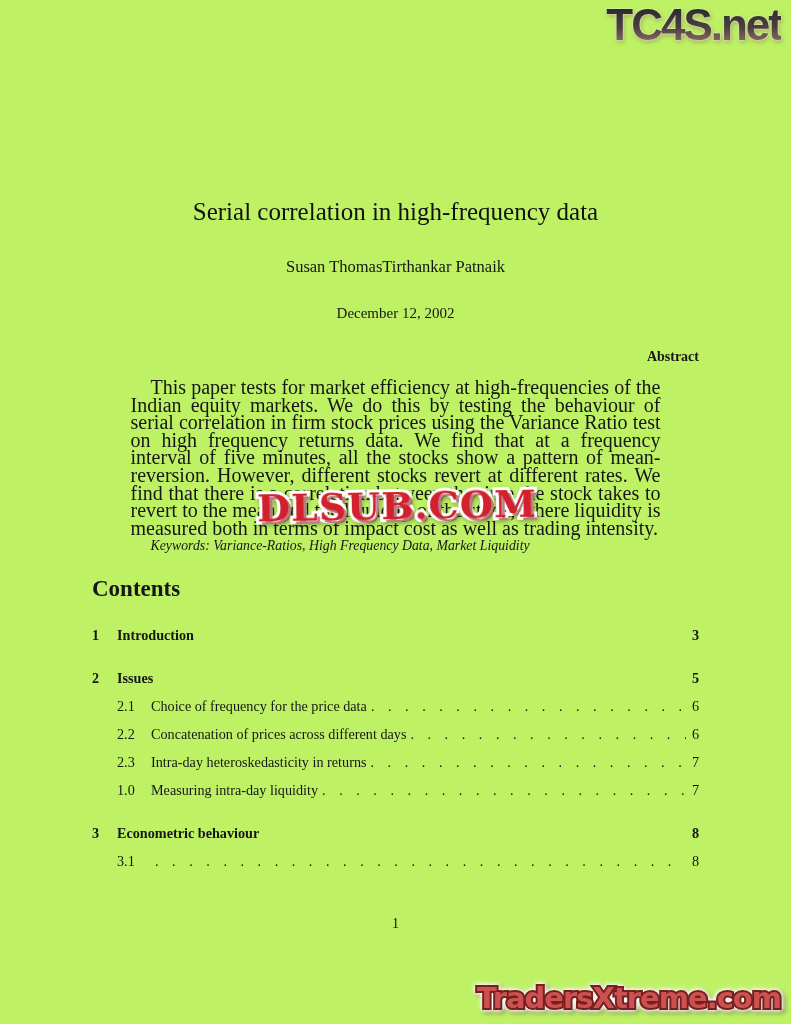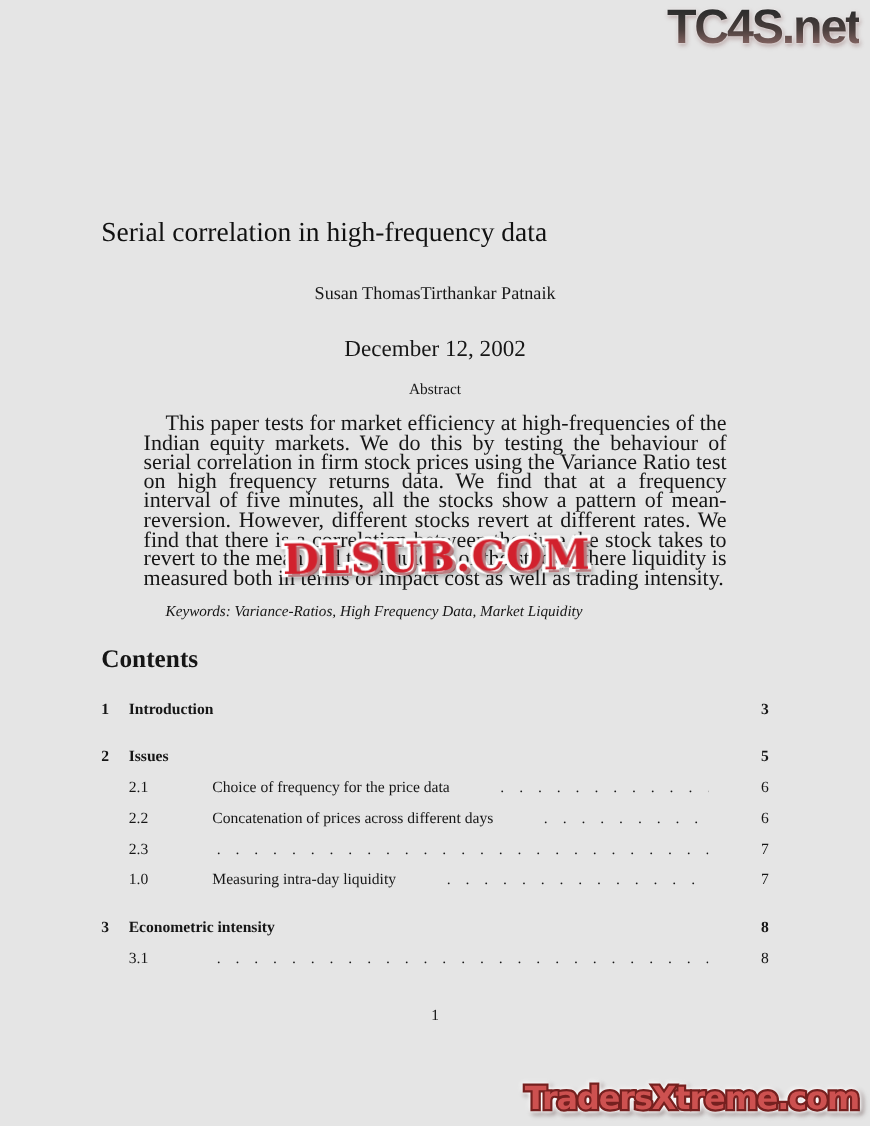--- a/index.html
+++ b/index.html
@@ -1,19 +1,19 @@
 <!DOCTYPE html>
 <html><head>
 <meta charset="utf-8">
 <style>
   html,body { margin:0; padding:0; background:#ffffff; }
   .page {
     position:relative;
     width:791px; height:1024px;
-    background:#e5e5e5;
+    background:#bef264;
     overflow:hidden;
     font-family:"Liberation Serif", serif;
     color:#161616;
   }
 
   
   .tc4s {
     position:absolute; top:0px; right:10px;
     font-family:"Liberation Sans", sans-serif;
     font-weight:bold; font-size:44px; letter-spacing:-2px;
@@ -21,49 +21,50 @@
     -webkit-background-clip:text; background-clip:text;
     color:transparent;
     filter:drop-shadow(0 0 1px rgba(255,255,255,0.9)) drop-shadow(1px 2px 2px rgba(130,90,90,0.45));
   }
 
   
   .content { position:absolute; left:92px; top:0; width:607px; }
 
   .title {
     margin-top:195px;
+    text-align:center;
     font-size:25px; line-height:33px;
     color:#111;
   }
   .authors {
     margin-top:29px;
     display:flex; justify-content:center; 
     font-size:16.5px;
   }
-  .date { margin-top:28px; text-align:center; font-size:21px; }
+  .date { margin-top:28px; text-align:center; font-size:15px; }
 
-  .abstract-heading { margin-top:17px; text-align:center; font-weight:normal; font-size:14px; }
+  .abstract-heading { margin-top:27px; text-align:right; font-weight:bold; font-size:14px; }
 
   .abstract {
     width:530px; margin:14px auto 0 auto;
     font-size:20px; line-height:17.6px;
     text-align:justify; text-indent:20px;
   }
   .keywords {
-    width:530px; margin:12px auto;
+    width:530px; margin:0 auto;
     font-size:13.8px; line-height:17.6px;
     font-style:italic; padding-left:20px; box-sizing:border-box;
   }
 
   .contents-heading { margin-top:21px; font-size:23px; font-weight:bold; }
 
   .toc { margin-top:6px; }
   .toc-row { display:flex; align-items:baseline; font-size:14.2px; line-height:20px; }
   .toc-row.lvl1 { font-weight:bold; margin-top:23px; }
-  .toc-row.lvl2 { margin-top:8px; padding-left:25px;gap:42px; }
+  .toc-row.lvl2 { margin-top:8px; padding-left:25px; }
   .toc-num  { flex:0 0 25px; }
   .lvl2 .toc-num { flex:0 0 34px; }
   .toc-spacer { flex:1; }
   .toc-leader { flex:1; overflow:hidden; white-space:nowrap; margin:0 6px 0 4px; }
   .toc-leader::after {
     content:". . . . . . . . . . . . . . . . . . . . . . . . . . . . . . . . . . . . . . . . . . . . . . . . . . . .";
     letter-spacing:5px;
   }
   .toc-page { flex:0 0 auto; text-align:right; }
 
@@ -152,34 +153,35 @@
 
       <div class="toc-row lvl2">
         <span class="toc-num">2.2</span>
         <span class="toc-label">Concatenation of prices across different days</span>
         <span class="toc-leader"></span>
         <span class="toc-page">6</span>
       </div>
 
       <div class="toc-row lvl2">
         <span class="toc-num">2.3</span>
+        <span class="toc-label">Intra-day heteroskedasticity in returns</span>
         <span class="toc-leader"></span>
         <span class="toc-page">7</span>
       </div>
 
       <div class="toc-row lvl2">
         <span class="toc-num">1.0</span>
         <span class="toc-label">Measuring intra-day liquidity</span>
         <span class="toc-leader"></span>
         <span class="toc-page">7</span>
       </div>
 
       <div class="toc-row lvl1">
         <span class="toc-num">3</span>
-        <span class="toc-label">Econometric intensity</span>
+        <span class="toc-label">Econometric behaviour</span>
         <span class="toc-spacer"></span>
         <span class="toc-page">8</span>
       </div>
 
       <div class="toc-row lvl2">
         <span class="toc-num">3.1</span>
         <span class="toc-leader"></span>
         <span class="toc-page">8</span>
       </div>
 

